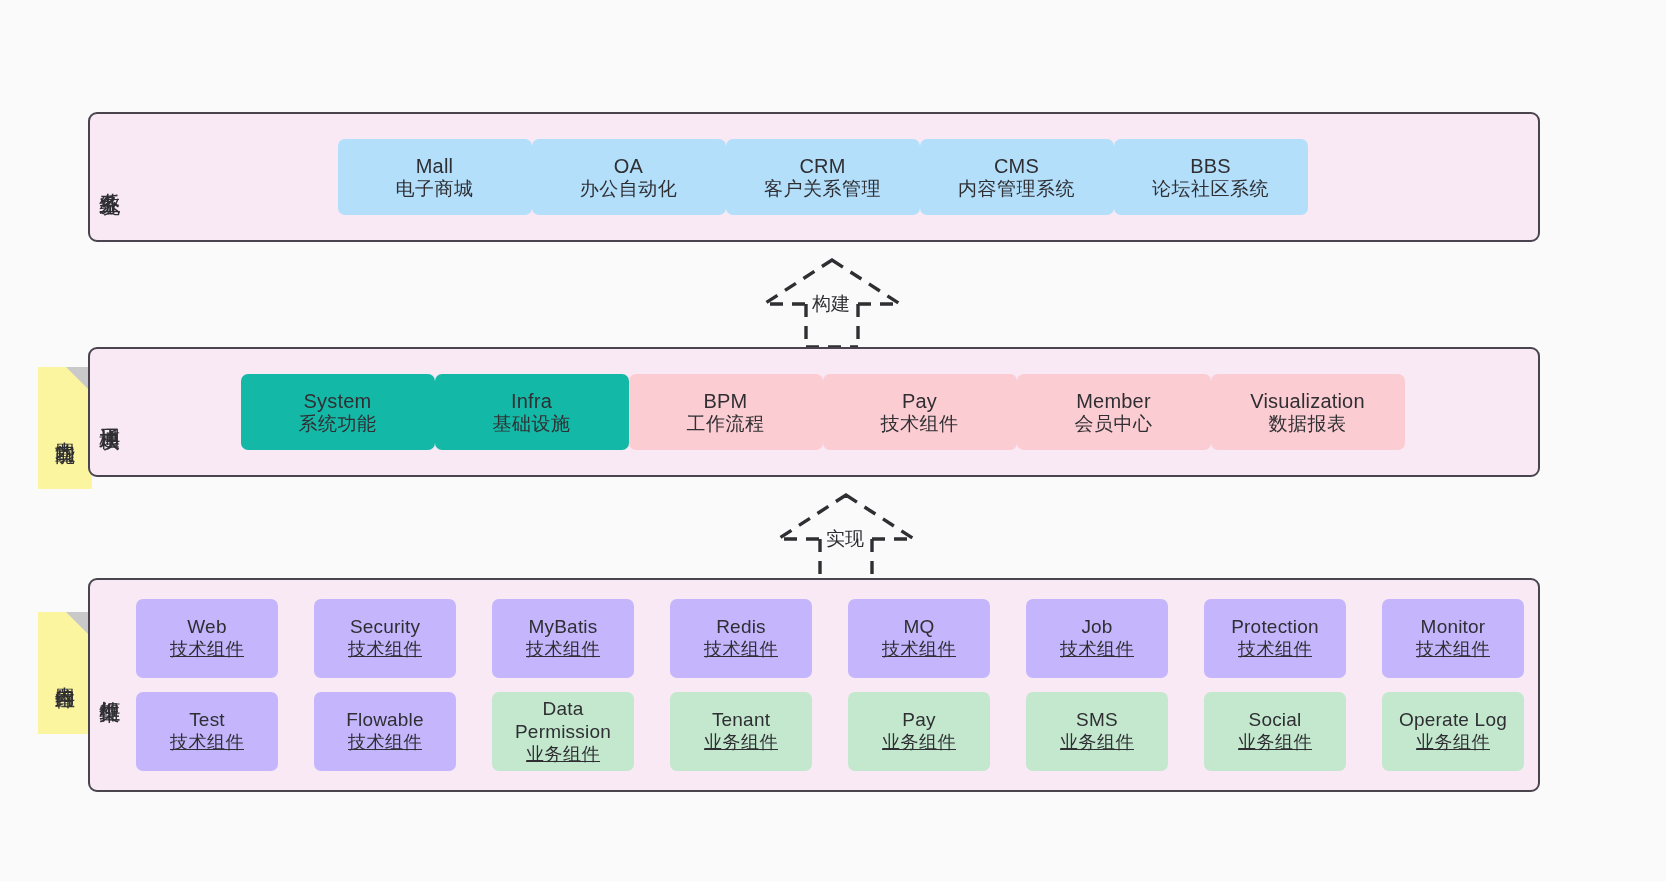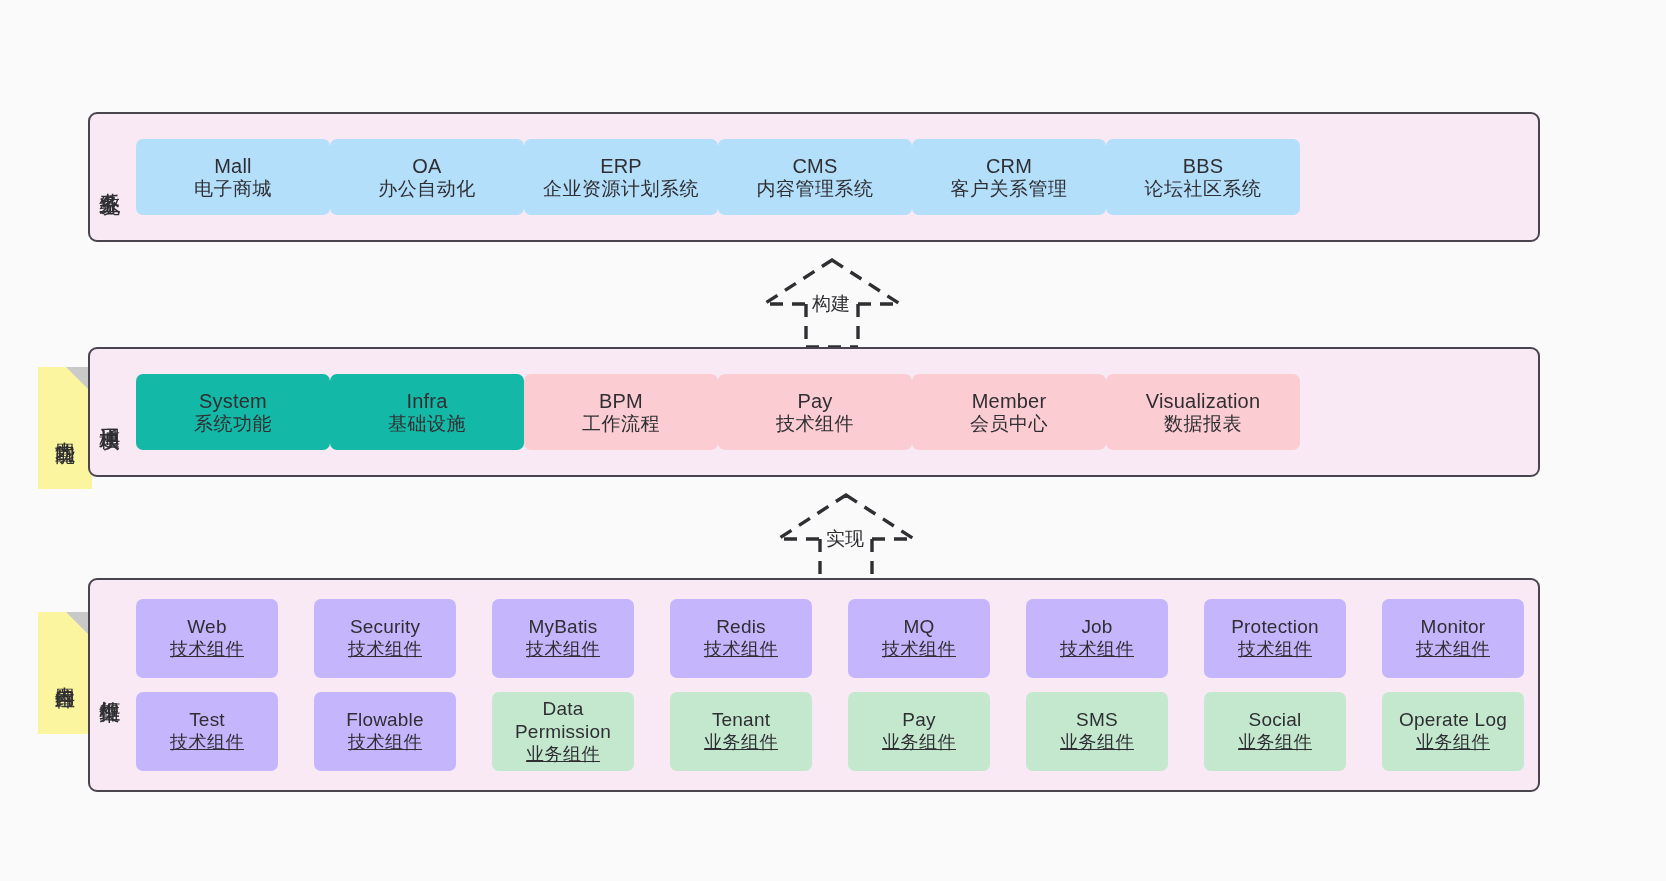--- a/index.html
+++ b/index.html
@@ -46,21 +46,21 @@
     text-orientation: upright;
     color: #2f2f33;
     white-space: pre;
     user-select: none;
   }
 
   .layer-body {
     flex: 1 1 auto;
     display: flex;
     align-items: center;
-    justify-content: flex-start;
+    justify-content: center;
     gap: 0;
     padding: 0 29px 0 6px;
   }
 
   .layer-body.two-rows {
     flex-direction: column;
     justify-content: center;
     gap: 14px;
     padding: 14px 14px 14px 6px;
   }
@@ -176,33 +176,29 @@
       <div class="card">
         <span class="t-en">Mall</span>
         <span class="t-cn">电子商城</span>
       </div>
 
       <div class="card">
         <span class="t-en">OA</span>
         <span class="t-cn">办公自动化</span>
       </div>
 
-      <div class="card">
-        <span class="t-en">ERP</span>
-        <span class="t-cn">企业资源计划系统</span>
+
+      <div class="card">
+        <span class="t-en">CRM</span>
+        <span class="t-cn">客户关系管理</span>
       </div>
 
       <div class="card">
         <span class="t-en">CMS</span>
         <span class="t-cn">内容管理系统</span>
-      </div>
-
-      <div class="card">
-        <span class="t-en">CRM</span>
-        <span class="t-cn">客户关系管理</span>
       </div>
 
       <div class="card">
         <span class="t-en">BBS</span>
         <span class="t-cn">论坛社区系统</span>
       </div>
 
     </div>
   </div>
 

